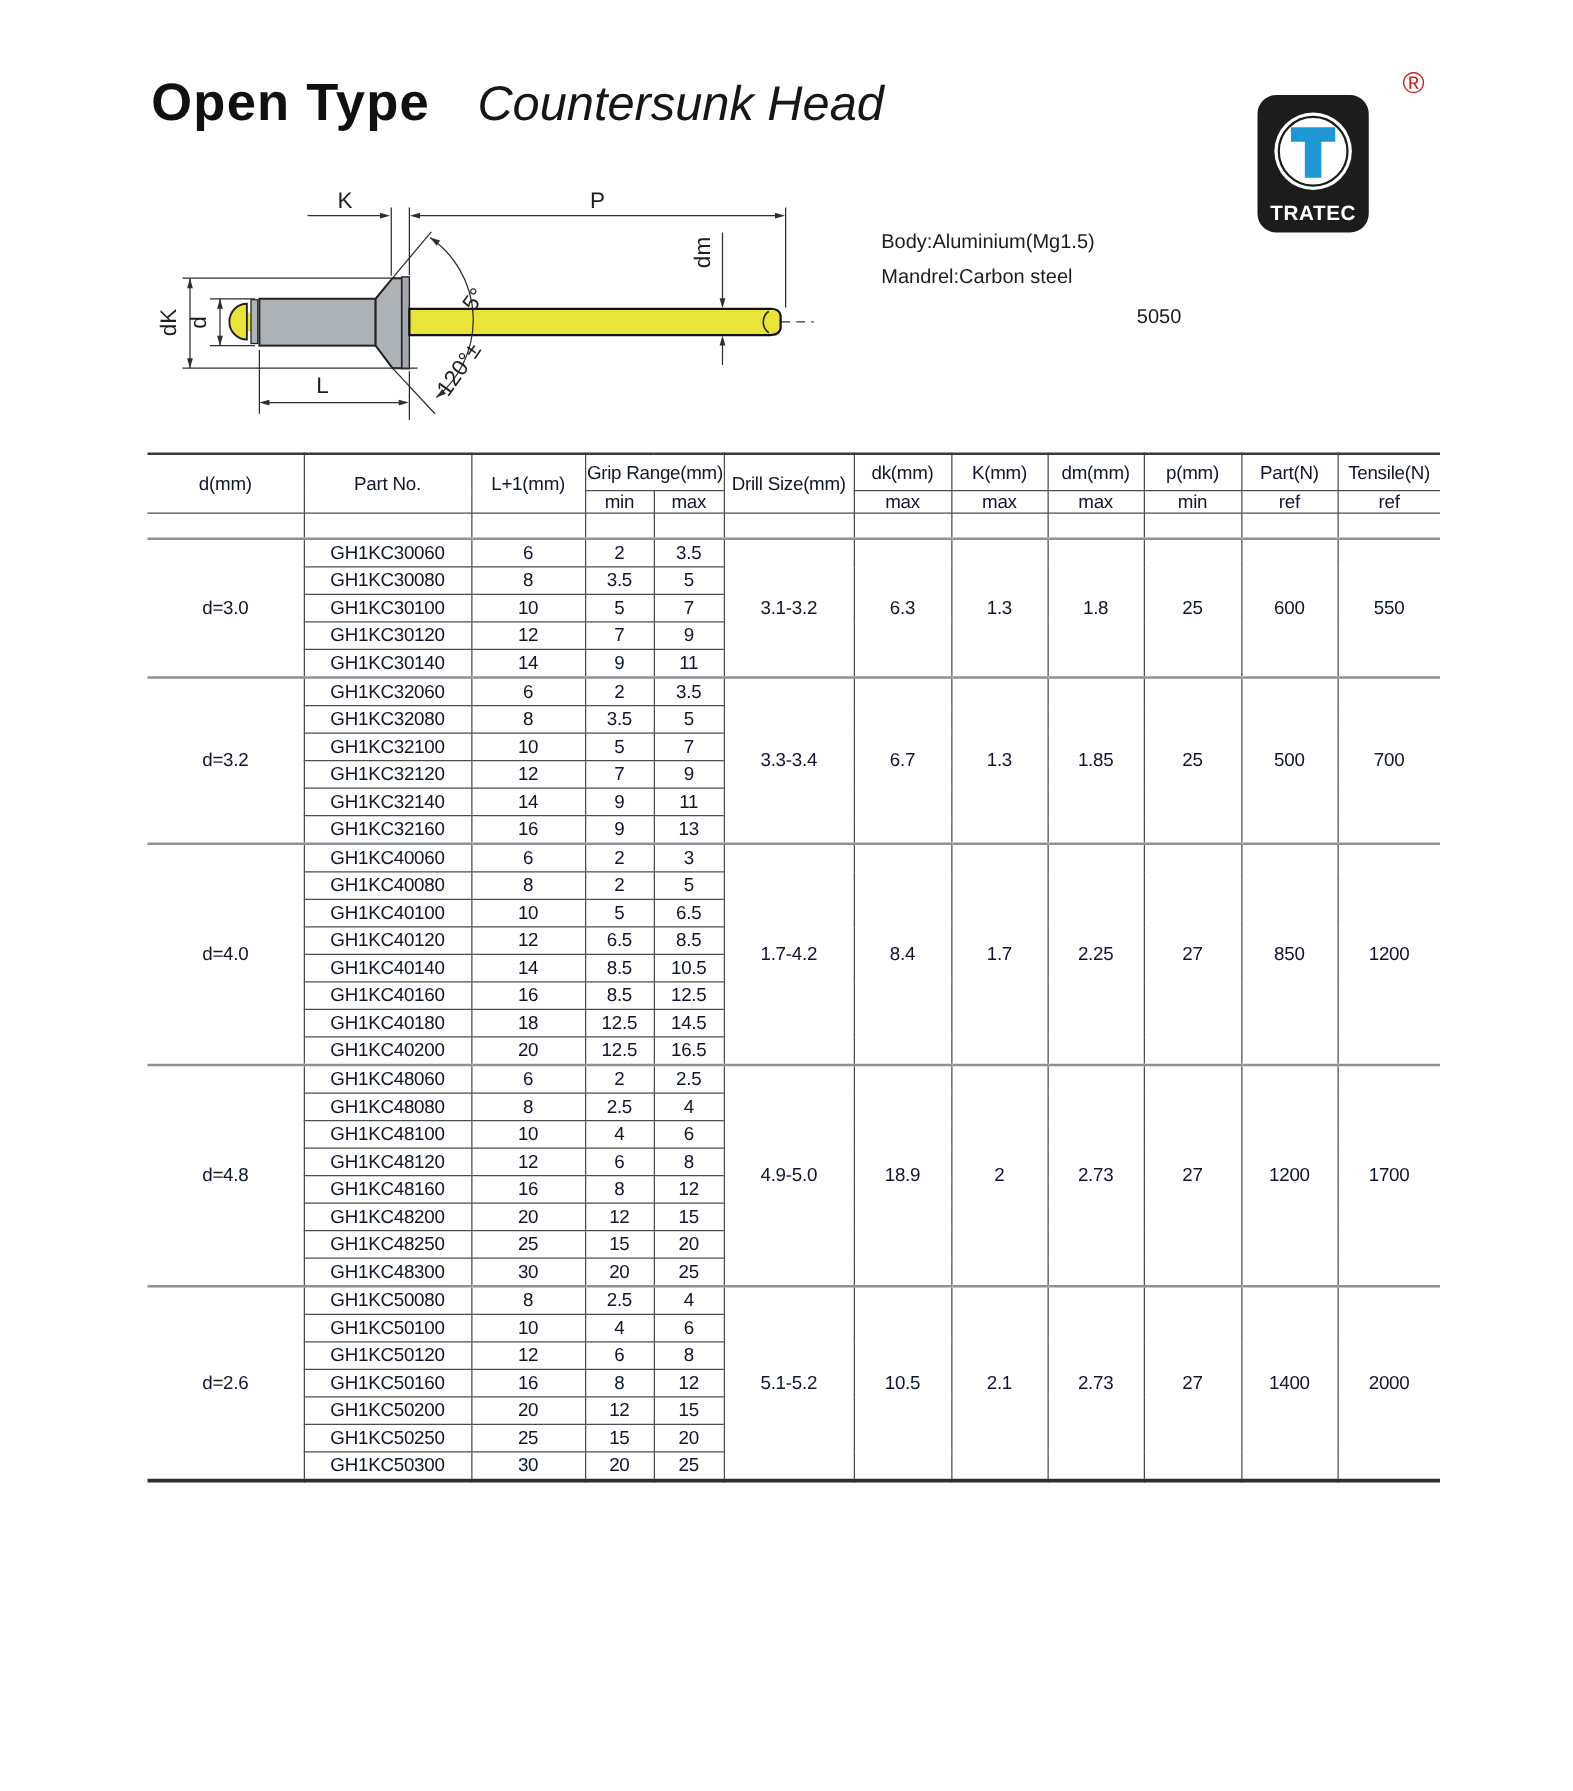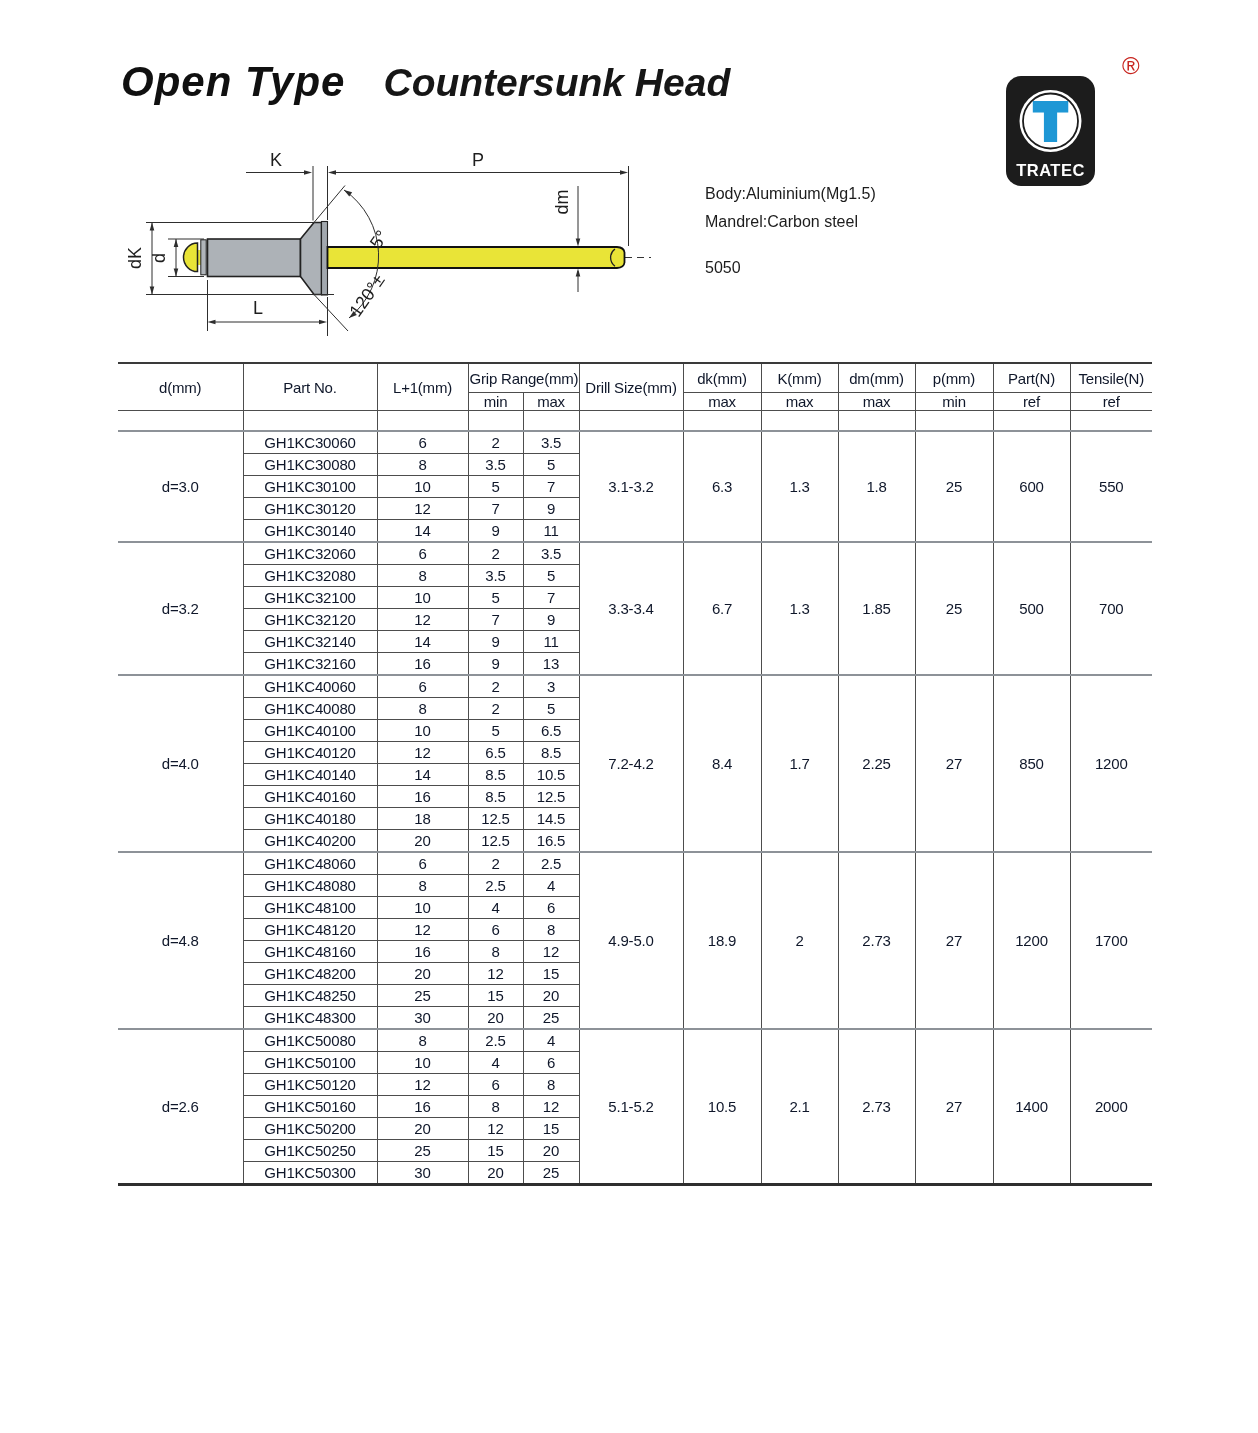--- a/index.html
+++ b/index.html
@@ -12,34 +12,34 @@
     overflow:hidden;
   }
 
   
   .title-row {
     position:absolute; left:121px; top:58px;
     display:flex; align-items:baseline; gap:38px;
     white-space:nowrap;
   }
   .title-bold {
-    font-size:42px; font-weight:bold; font-style:italic;
+    font-size:42px; font-weight:bold; 
     letter-spacing:1px; color:#101010;
   }
   .title-light {
-    font-size:39px; font-style:italic; font-weight:700; color:#161616;
+    font-size:39px; font-style:italic; font-weight:400; color:#161616;
   }
 
   
   .specs {
     position:absolute; left:705px; top:180px;
     font-size:16px; line-height:28px; color:#1c1c1c;
     width:240px;
   }
-  .spec-alloy { text-align:left; margin-top:18px; }
+  .spec-alloy { text-align:right; margin-top:4px; }
 
   
   .drawing-wrap { position:absolute; left:115px; top:140px; }
   .logo-wrap { position:absolute; left:1000px; top:45px; }
 
   
   .spec-table {
     position:absolute; left:118px; top:362px;
     border-collapse:collapse; table-layout:fixed;
     width:1034px;
@@ -291,21 +291,21 @@
         <td class="col-l1">16</td>
         <td class="col-min">9</td>
         <td class="col-max">13</td>
       </tr>
       <tr class="group-start">
         <td rowspan="8" class="col-d no-left">d=4.0</td>
         <td class="col-part">GH1KC40060</td>
         <td class="col-l1">6</td>
         <td class="col-min">2</td>
         <td class="col-max">3</td>
-        <td rowspan="8" class="col-drill">7.2-4.2</td>
+        <td rowspan="8" class="col-drill">1.7-4.2</td>
         <td rowspan="8" class="col-dk">8.4</td>
         <td rowspan="8" class="col-k">1.7</td>
         <td rowspan="8" class="col-dm">2.25</td>
         <td rowspan="8" class="col-p">27</td>
         <td rowspan="8" class="col-shear">850</td>
         <td rowspan="8" class="col-tensile no-right">1200</td>
       </tr>
       <tr>
         <td class="col-part">GH1KC40080</td>
         <td class="col-l1">8</td>

